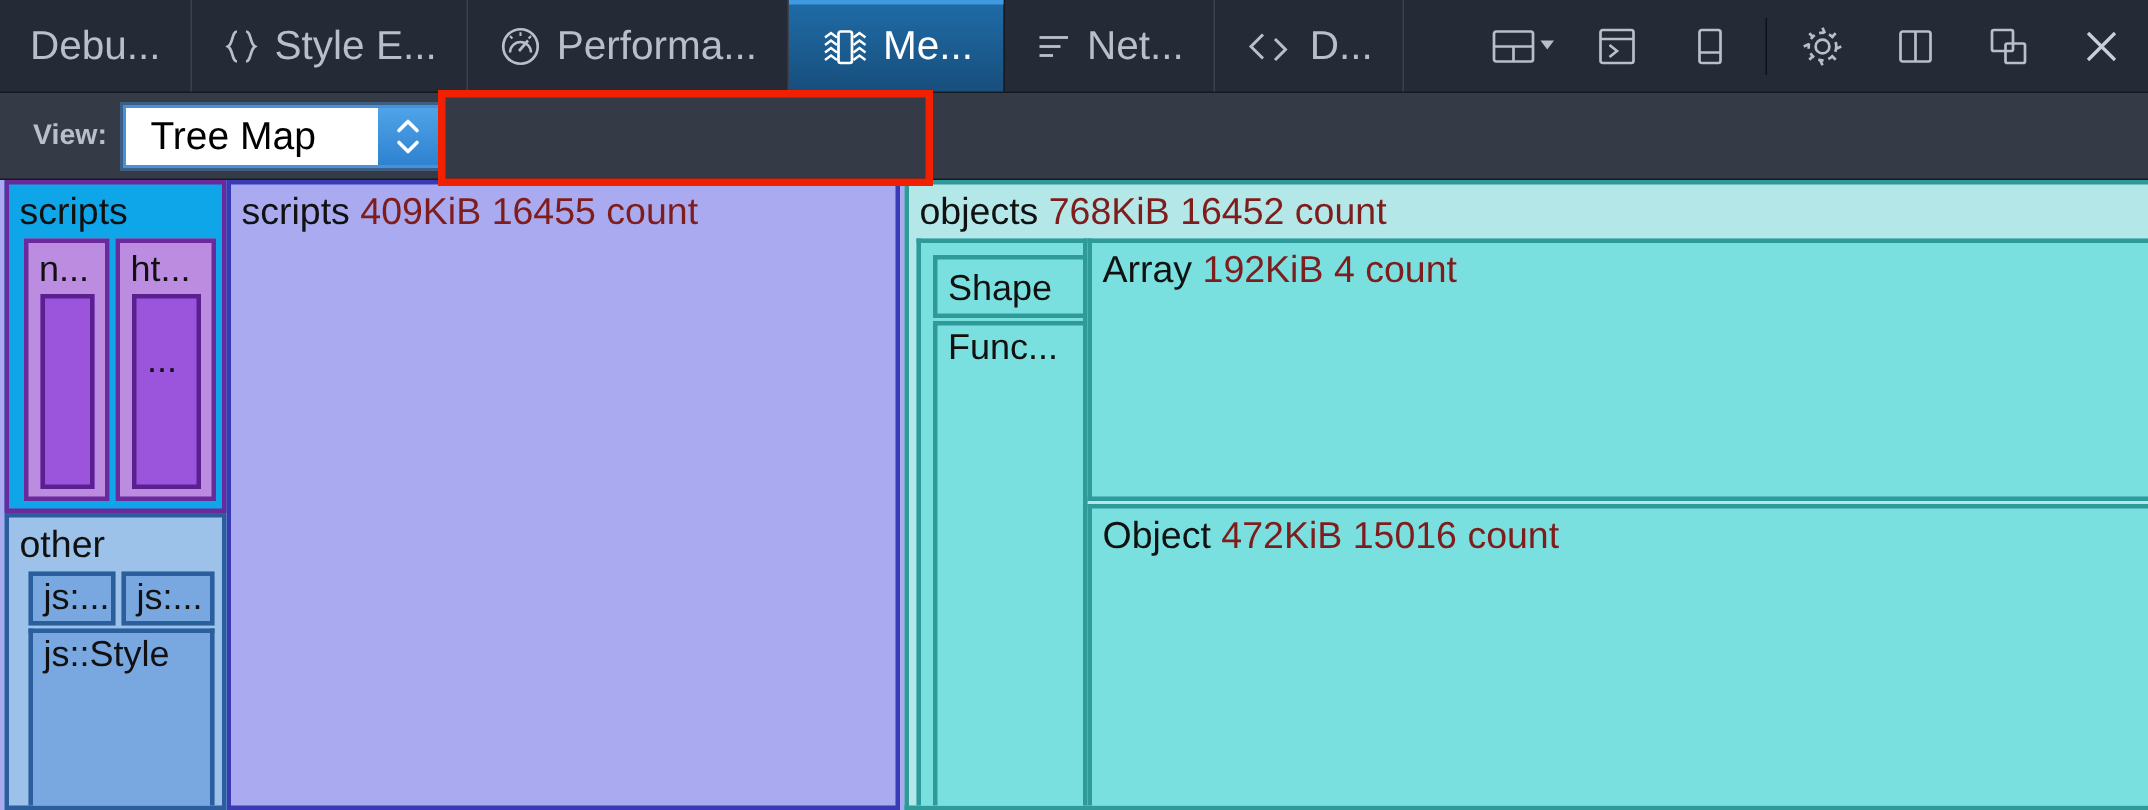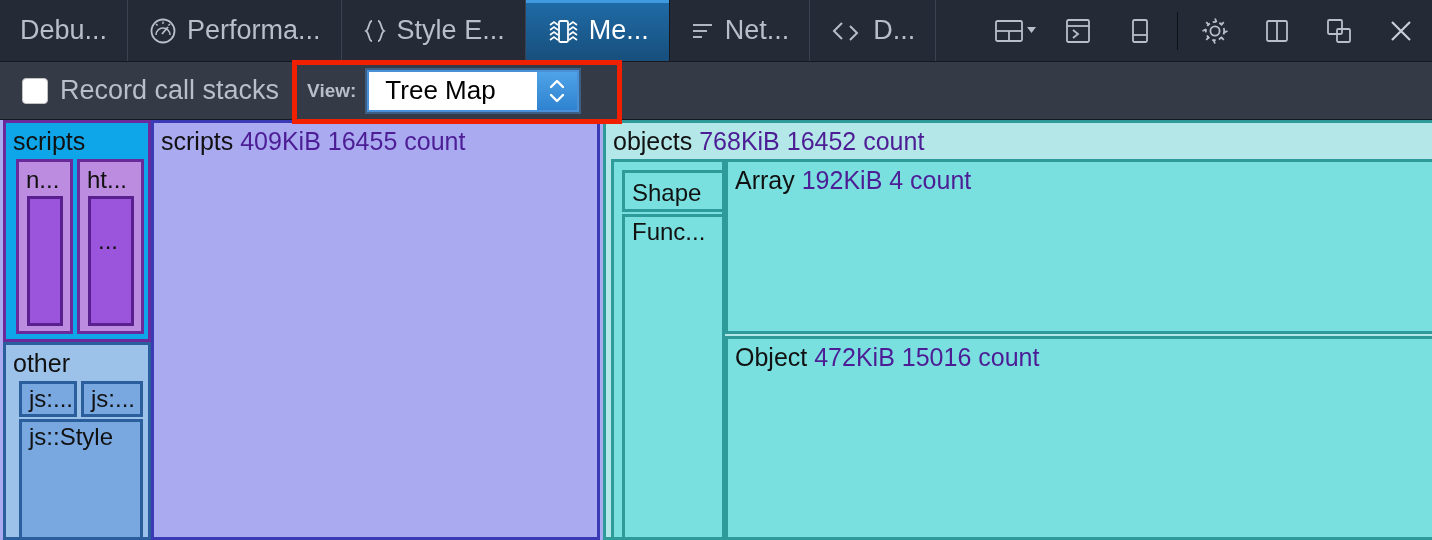--- a/index.html
+++ b/index.html
@@ -95,21 +95,21 @@
     position: absolute; left: 0; top: 120px; width: 1432px; height: 420px;
     background: #aaaaf0;
     overflow: hidden;
   }
   .cell { position: absolute; overflow: hidden; }
   .cell .lbl {
     position: absolute; left: 7px; top: 2px;
     font-size: 25px; color: #111; white-space: nowrap;
     line-height: 32px;
   }
-  .cell .lbl .meta { color: #4c1d95; }
+  .cell .lbl .meta { color: #7f1d1d; }
   .cell .lbl.sm { font-size: 24px; }
 
   
   .annot {
     position: absolute; left: 292px; top: 60px;
     width: 330px; height: 64px;
     border: 5px solid #f02000;
     pointer-events: none;
   }
 </style>
@@ -119,40 +119,40 @@
 <div id="app">
 
   <div class="tabbar">
 
     <div class="tab">
       <span>Debu...</span>
     </div>
 
     <div class="tab">
       <span class="ticon">
+        <svg width="26" height="26" viewBox="0 0 26 26">
+          <path d="M10 3 C6.5 3 7.5 11 4 13 C7.5 15 6.5 23 10 23" fill="none" stroke="#b8bfc9" stroke-width="1.8"></path>
+          <path d="M16 3 C19.5 3 18.5 11 22 13 C18.5 15 19.5 23 16 23" fill="none" stroke="#b8bfc9" stroke-width="1.8"></path>
+        </svg>
+      </span>
+      <span>Style E...</span>
+    </div>
+
+    <div class="tab">
+      <span class="ticon">
         <svg width="30" height="30" viewBox="0 0 30 30">
           <circle cx="15" cy="15" r="11.5" fill="none" stroke="#b8bfc9" stroke-width="1.8"></circle>
           <path d="M8 19 a7 7 0 0 1 14 0" fill="none" stroke="#b8bfc9" stroke-width="1.6"></path>
           <line x1="14" y1="18" x2="20" y2="11" stroke="#b8bfc9" stroke-width="1.8"></line>
           <line x1="15" y1="5.5" x2="15" y2="8" stroke="#b8bfc9" stroke-width="1.4"></line>
           <line x1="8" y1="8" x2="9.6" y2="9.6" stroke="#b8bfc9" stroke-width="1.4"></line>
           <line x1="22" y1="8" x2="20.4" y2="9.6" stroke="#b8bfc9" stroke-width="1.4"></line>
         </svg>
       </span>
       <span>Performa...</span>
-    </div>
-
-    <div class="tab">
-      <span class="ticon">
-        <svg width="26" height="26" viewBox="0 0 26 26">
-          <path d="M10 3 C6.5 3 7.5 11 4 13 C7.5 15 6.5 23 10 23" fill="none" stroke="#b8bfc9" stroke-width="1.8"></path>
-          <path d="M16 3 C19.5 3 18.5 11 22 13 C18.5 15 19.5 23 16 23" fill="none" stroke="#b8bfc9" stroke-width="1.8"></path>
-        </svg>
-      </span>
-      <span>Style E...</span>
     </div>
 
     <div class="tab active">
       <span class="ticon">
         <svg width="34" height="30" viewBox="0 0 34 30">
           <rect x="13" y="5" width="9" height="21" rx="1.5" fill="none" stroke="#ffffff" stroke-width="1.8"></rect>
           <path d="M4 9 L8 6 L12 9" fill="none" stroke="#ffffff" stroke-width="1.6"></path>
           <path d="M4 14 L8 11 L12 14" fill="none" stroke="#ffffff" stroke-width="1.6"></path>
           <path d="M4 19 L8 16 L12 19" fill="none" stroke="#ffffff" stroke-width="1.6"></path>
           <path d="M4 24 L8 21 L12 24" fill="none" stroke="#ffffff" stroke-width="1.6"></path>
@@ -233,24 +233,20 @@
       </div>
       <div class="toolbtn">
         <svg width="32" height="32" viewBox="0 0 32 32">
           <path d="M7 7 L25 25 M25 7 L7 25" fill="none" stroke="#c8cfd9" stroke-width="2.2"></path>
         </svg>
       </div>
     </div>
   </div>
 
   <div class="optbar">
-    <div class="checkwrap">
-      <div class="checkbox"></div>
-      <span class="checklabel">Record call stacks</span>
-    </div>
     <span class="viewlabel">View:</span>
     <div class="selectwrap">
       <span class="selval">Tree Map</span>
       <span class="stepper">
         <svg width="20" height="12" viewBox="0 0 20 12">
             <path d="M4 9 L10 3 L16 9" fill="none" stroke="#fff" stroke-width="2.4" stroke-linecap="round" stroke-linejoin="round"></path>
           </svg>
         <svg width="20" height="12" viewBox="0 0 20 12">
             <path d="M4 3 L10 9 L16 3" fill="none" stroke="#fff" stroke-width="2.4" stroke-linecap="round" stroke-linejoin="round"></path>
           </svg>

